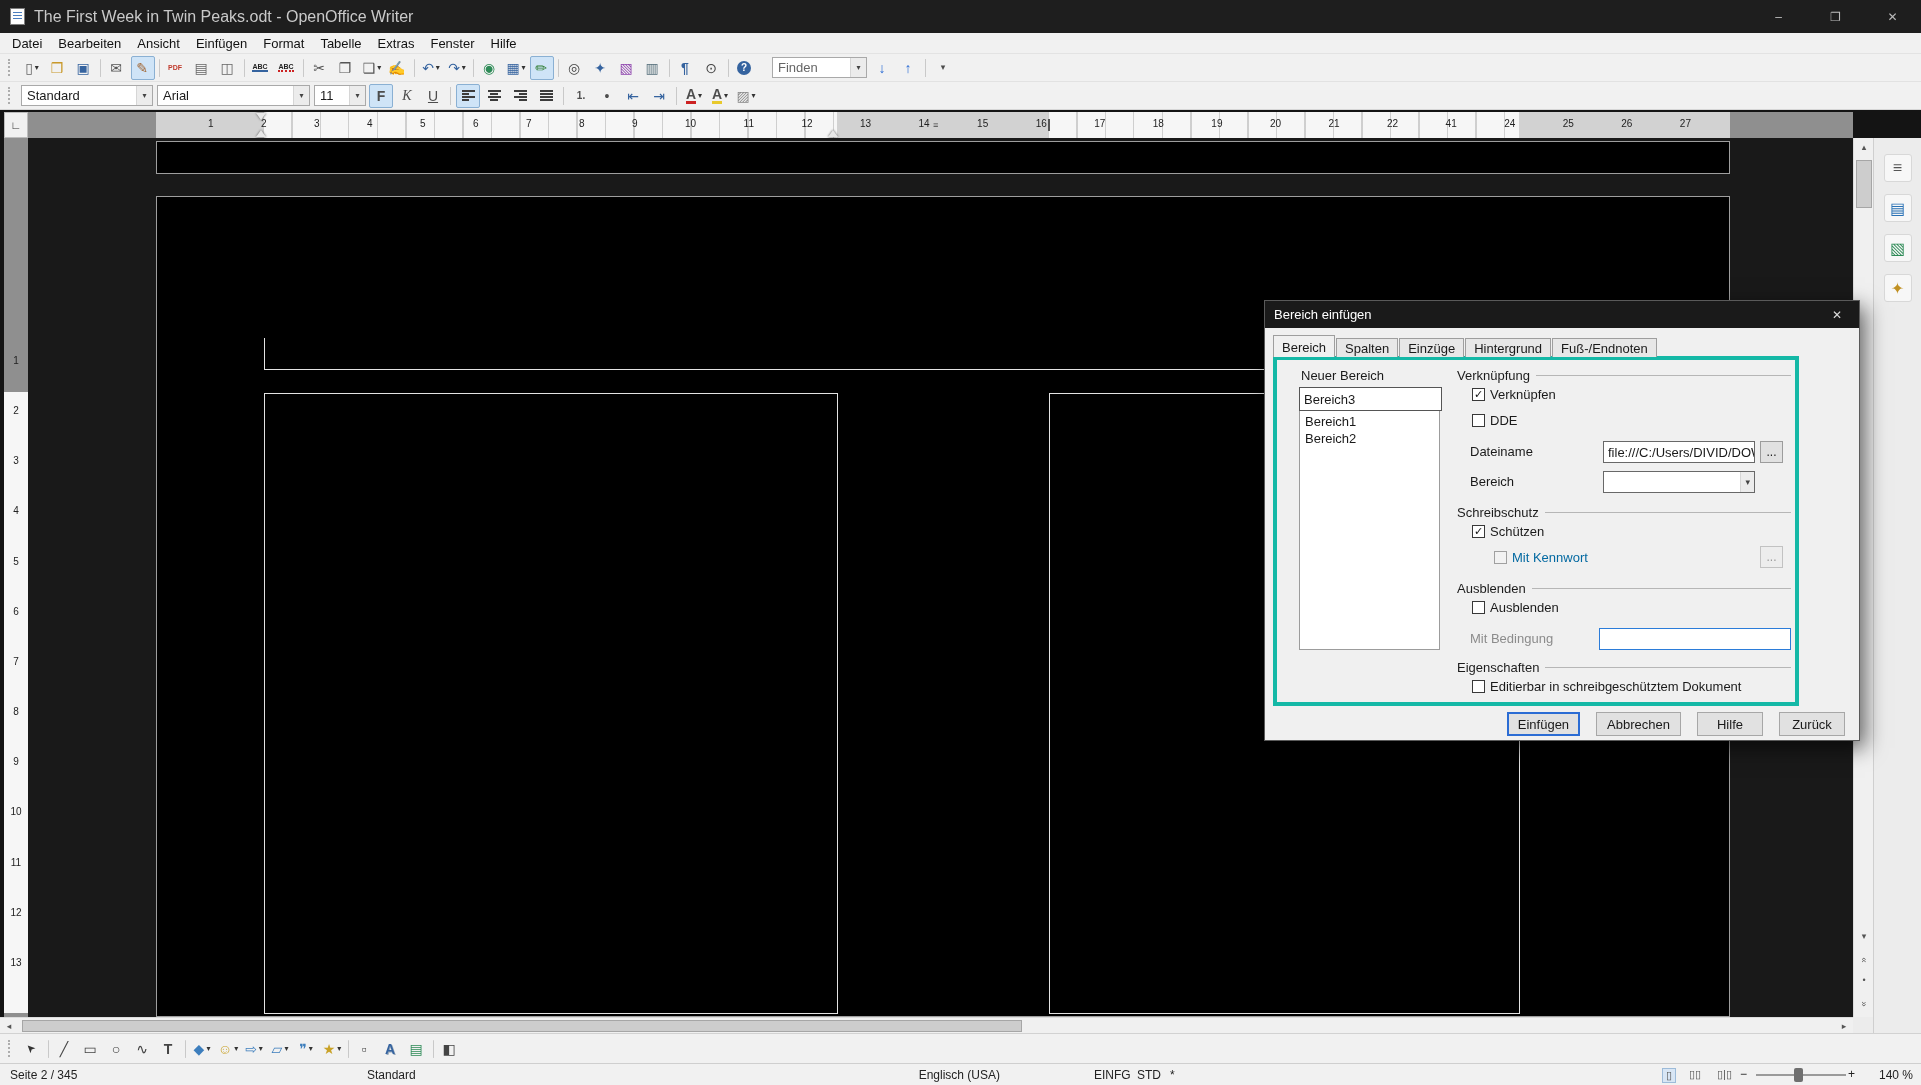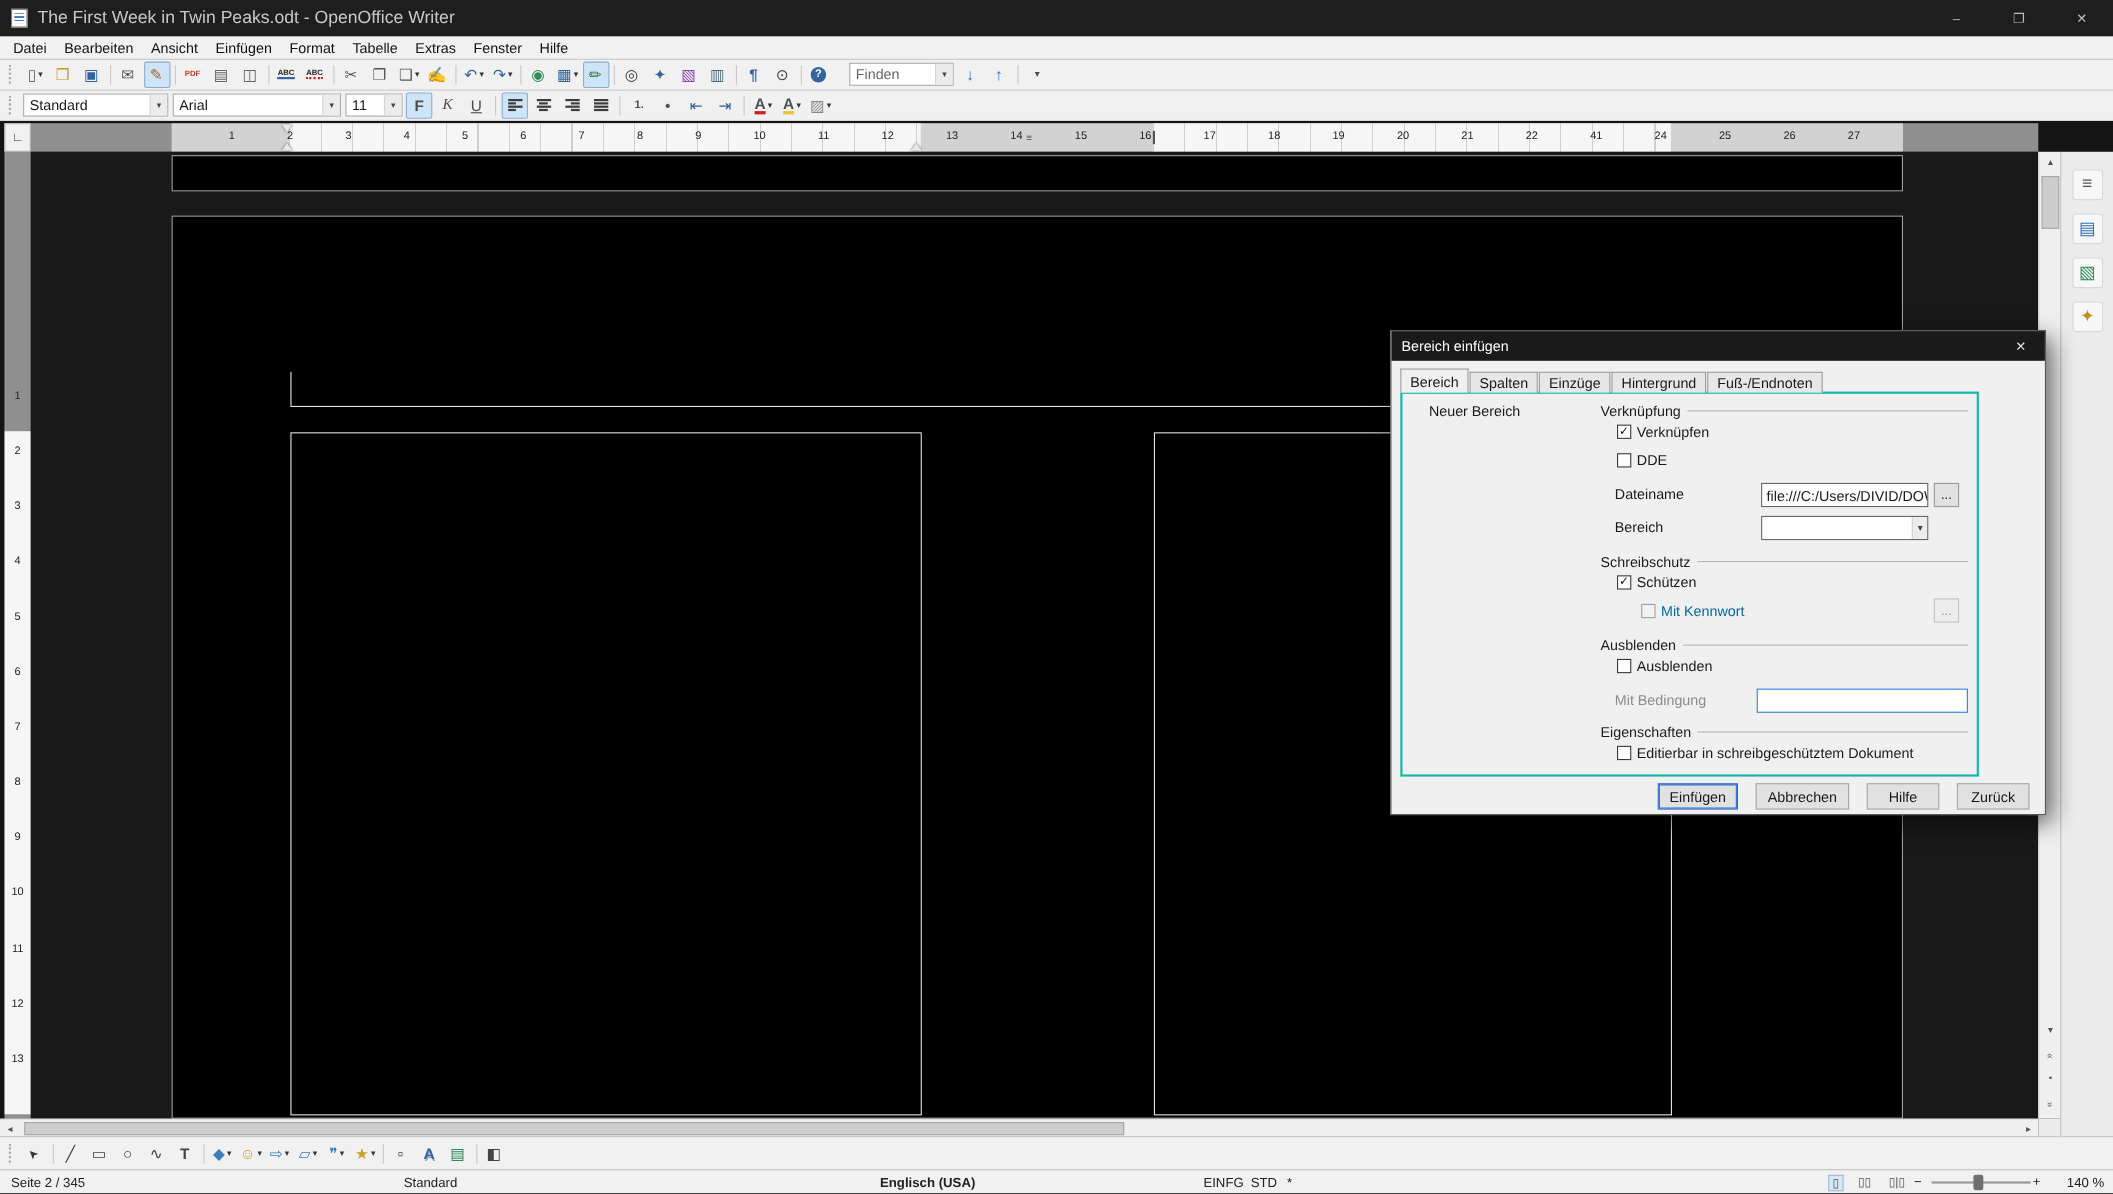--- a/index.html
+++ b/index.html
@@ -82,21 +82,21 @@
   .viewico{font-size:11px;color:#555;padding:0 3px;}
   .viewico.sel{background:#d8e6f5;border:1px solid #9dbbd9;}
 
   
   .dialog{position:absolute;left:1264px;top:300px;width:596px;height:441px;background:#f0f0f0;border:1px solid #5a5a5a;box-shadow:5px 7px 20px rgba(0,0,0,.6);z-index:10;}
   .dlg-title{height:27px;background:#1a1a1a;color:#fff;display:flex;align-items:center;padding-left:9px;font-size:13px;}
   .dlg-close{margin-left:auto;width:44px;height:27px;display:flex;align-items:center;justify-content:center;color:#ddd;font-size:12px;}
   .dlg-tabs{position:absolute;left:8px;top:34px;height:22px;display:flex;align-items:flex-end;z-index:3;}
   .dlg-tab{height:19px;padding:2px 8px 0;background:#e7e7e7;border:1px solid #9e9e9e;border-bottom:none;margin-right:1px;font-size:13px;white-space:nowrap;}
   .dlg-tab.active{height:22px;padding-top:4px;background:#f0f0f0;}
-  .dlg-panel{position:absolute;left:8px;top:55px;width:526px;height:350px;border:2px solid #14b8a6;background:#f0f0f0;z-index:2;}
+  .dlg-panel{position:absolute;left:8px;top:55px;width:526px;height:350px;border:4px solid #14b8a6;background:#f0f0f0;z-index:2;}
   .plabel{position:absolute;font-size:13px;white-space:nowrap;}
   .sect-box{position:absolute;left:22px;top:27px;width:141px;height:263px;background:#fff;border:1px solid #9c9c9c;}
   .sect-edit{position:absolute;left:-1px;top:-1px;width:143px;height:24px;background:#fff;border:1px solid #555;display:flex;align-items:center;padding:0 4px;font-size:13px;}
   .sect-list{position:absolute;left:0;top:25px;right:0;}
   .sect-item{font-size:13px;padding:1px 5px;}
   .grp{position:absolute;display:flex;align-items:center;gap:6px;font-size:13px;color:#1c1c1c;}
   .grp i{flex:1;height:1px;background:#b6b6b6;}
   .cb{position:absolute;display:flex;align-items:center;gap:5px;font-size:13px;height:16px;}
   .cbx{width:13px;height:13px;background:#fff;border:1px solid #383838;display:flex;align-items:center;justify-content:center;font-style:normal;flex:none;}
   .cbx b{font-weight:normal;font-size:11px;line-height:10px;color:#101010;}
@@ -631,21 +631,21 @@
       <span class="tbtn">
         <i class="g" style="color: rgb(68, 68, 68);">◧</i>
         <b class="caret"></b>
       </span>
     </span>
 </div>
 
 <div class="statusbar">
   <span class="scell" style="left:10px;">Seite 2 / 345</span>
   <span class="scell" style="left:367px;">Standard</span>
-  <span class="scell" style="left:800px;width:200px;text-align:left;font-weight:bold;">Englisch (USA)</span>
+  <span class="scell" style="left:800px;width:200px;text-align:right;">Englisch (USA)</span>
   <span class="scell" style="left:1094px;">EINFG</span>
   <span class="scell" style="left:1137px;">STD</span>
   <span class="scell" style="left:1170px;">*</span>
   <span class="scell viewico sel" style="left:1662px;">▯</span>
   <span class="scell viewico" style="left:1686px;">▯▯</span>
   <span class="scell viewico" style="left:1714px;">▯|▯</span>
   <span class="scell" style="left:1740px;top:3px;">−</span>
   <div class="zslider">
     <span class="notch"></span>
     <span class="zthumb"></span>
@@ -666,20 +666,28 @@
       <span class="dlg-tab">Spalten</span>
 
       <span class="dlg-tab">Einzüge</span>
 
       <span class="dlg-tab">Hintergrund</span>
 
       <span class="dlg-tab">Fuß-/Endnoten</span>
     </div>
   <div class="dlg-panel">
     <span class="plabel" style="left:24px;top:8px;">Neuer Bereich</span>
+    <div class="sect-box">
+      <div class="sect-edit">Bereich3</div>
+      <div class="sect-list">
+
+      <div class="sect-item">Bereich1</div>
+          <div class="sect-item">Bereich2</div>
+        </div>
+    </div>
 
     <div class="grp" style="left:180px;top:8px;width:334px;">
         <span>Verknüpfung</span>
         <i></i>
       </div>
     <div class="cb" style="left:195px;top:26px;">
       <i class="cbx">
           <b>✓</b>
         </i>
       <span>Verknüpfen</span>

